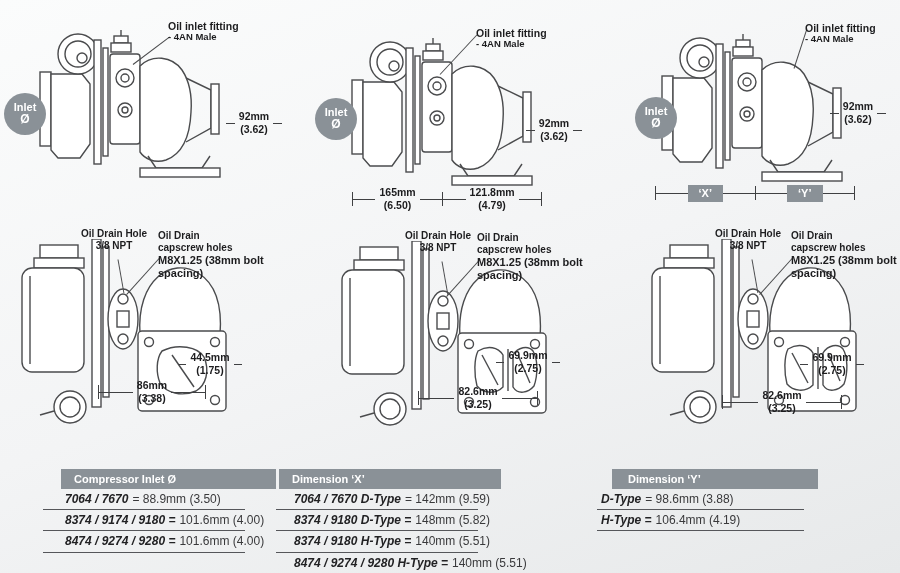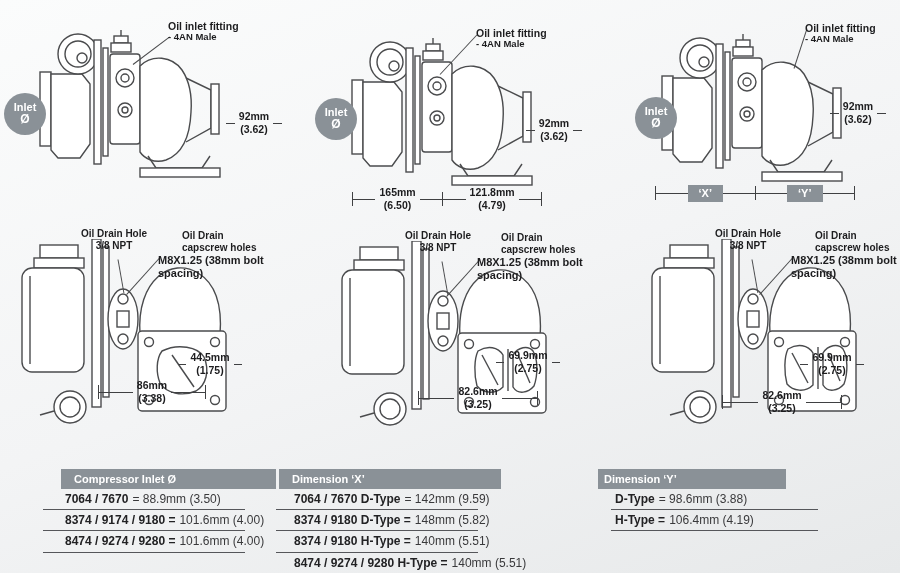--- a/index.html
+++ b/index.html
@@ -22,21 +22,21 @@
     align-items:center;justify-content:center;line-height:1.05;}
   .badge .b1{font-weight:bold;font-size:11px;}
   .badge .b2{font-weight:bold;font-size:12px;}
 
   
   .oil-label{position:absolute;font-weight:bold;line-height:1.15;}
   .oil-label .l1{font-size:10.5px;}
   .oil-label .l2{font-size:9.5px;}
   .drain-label{position:absolute;font-weight:bold;font-size:10px;line-height:1.2;text-align:center;}
   .caps-label{position:absolute;font-weight:bold;line-height:1.2;}
-  .caps-label .l1,.caps-label .l2{font-size:10px;margin-left:24px;}
+  .caps-label .l1,.caps-label .l2{font-size:10px;}
   .caps-label .l3{font-size:11px;}
 
   .lead{position:absolute;height:1px;background:#4a4b4d;transform-origin:left center;}
 
   
   .dimtext{font-weight:bold;font-size:10.5px;line-height:1.2;text-align:center;color:#1c1c1e;padding:1px 4px;white-space:nowrap;}
 
   
   .hdim{position:absolute;display:flex;align-items:center;}
   .hdim .seg{flex:1;height:1px;background:#3f4042;}
@@ -88,31 +88,31 @@
   .c0b .hdim{left:98px;top:162px;width:108px;height:30px;}
   .c1b .hdim{left:118px;top:168px;width:120px;height:30px;}
   .c2b .hdim{left:122px;top:172px;width:120px;height:30px;}
 
   
   .spec-table{position:absolute;}
   .thead{box-sizing:border-box;background:#8a9197;color:#fff;font-weight:bold;
     font-size:11px;padding:4px 0 4px 13px;line-height:1.1;}
   .trow{box-sizing:border-box;border-bottom:1px solid #55565a;
     font-size:12px;padding:4px 0 3px 22px;line-height:1.1;white-space:nowrap;}
-  .trow .b{font-weight:bold;color:#222224;}
+  .trow .b{font-weight:bold;color:#222224;font-style:italic;}
   .trow .r{color:#39393b;margin-left:4px;}
   .t0{left:43px;top:469px;width:230px;}
   .t0 .thead{margin-left:18px;width:215px;}
   .t0 .trow{width:202px;}
   .t1{left:270px;top:469px;width:235px;}
   .t1 .thead{margin-left:9px;width:222px;}
   .t1 .trow{margin-left:6px;width:202px;padding-left:18px;}
   .t2{left:590px;top:469px;width:215px;}
-  .t2 .thead{margin-left:8px;width:188px;padding-left:6px;}
-  .t2 .trow{margin-left:21px;width:207px;padding-left:4px;}
+  .t2 .thead{margin-left:22px;width:206px;padding-left:16px;}
+  .t2 .trow{margin-left:7px;width:207px;padding-left:4px;}
 </style>
 </head>
 <body>
 
 <div id="app">
 
   <svg width="0" height="0" style="position:absolute" aria-hidden="true">
     <defs>
       <symbol id="turbo-side" viewBox="0 0 195 152">
         <g class="draw-stroke">

